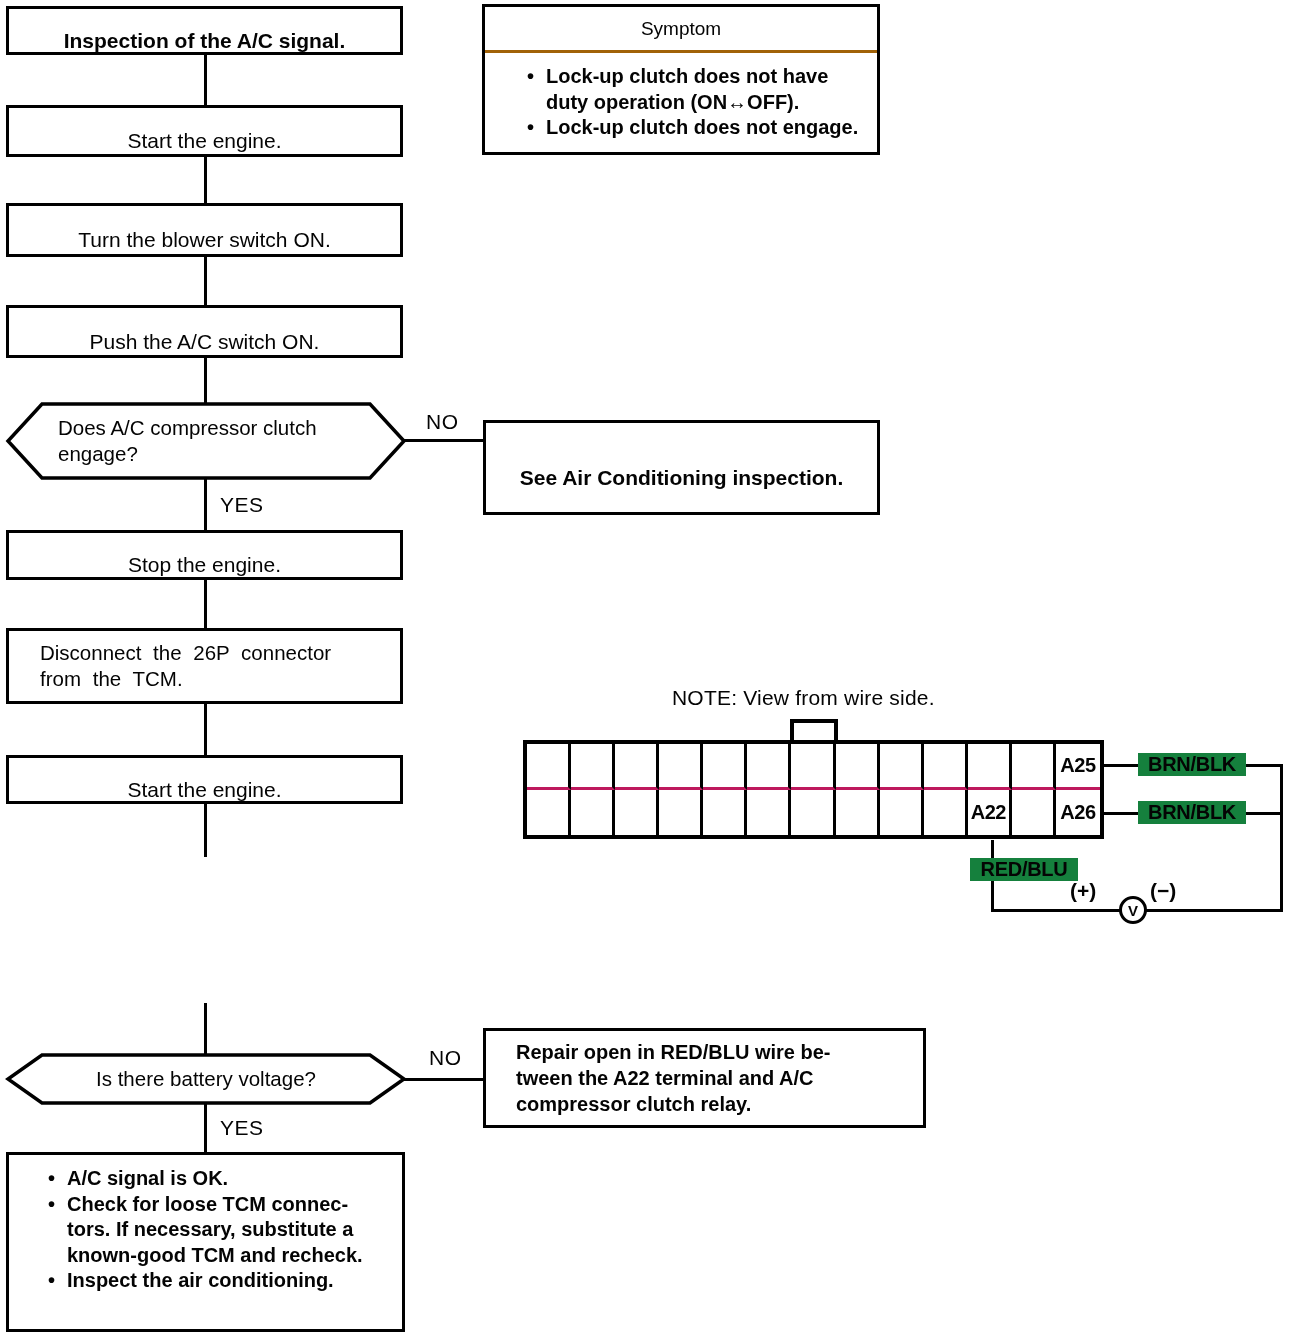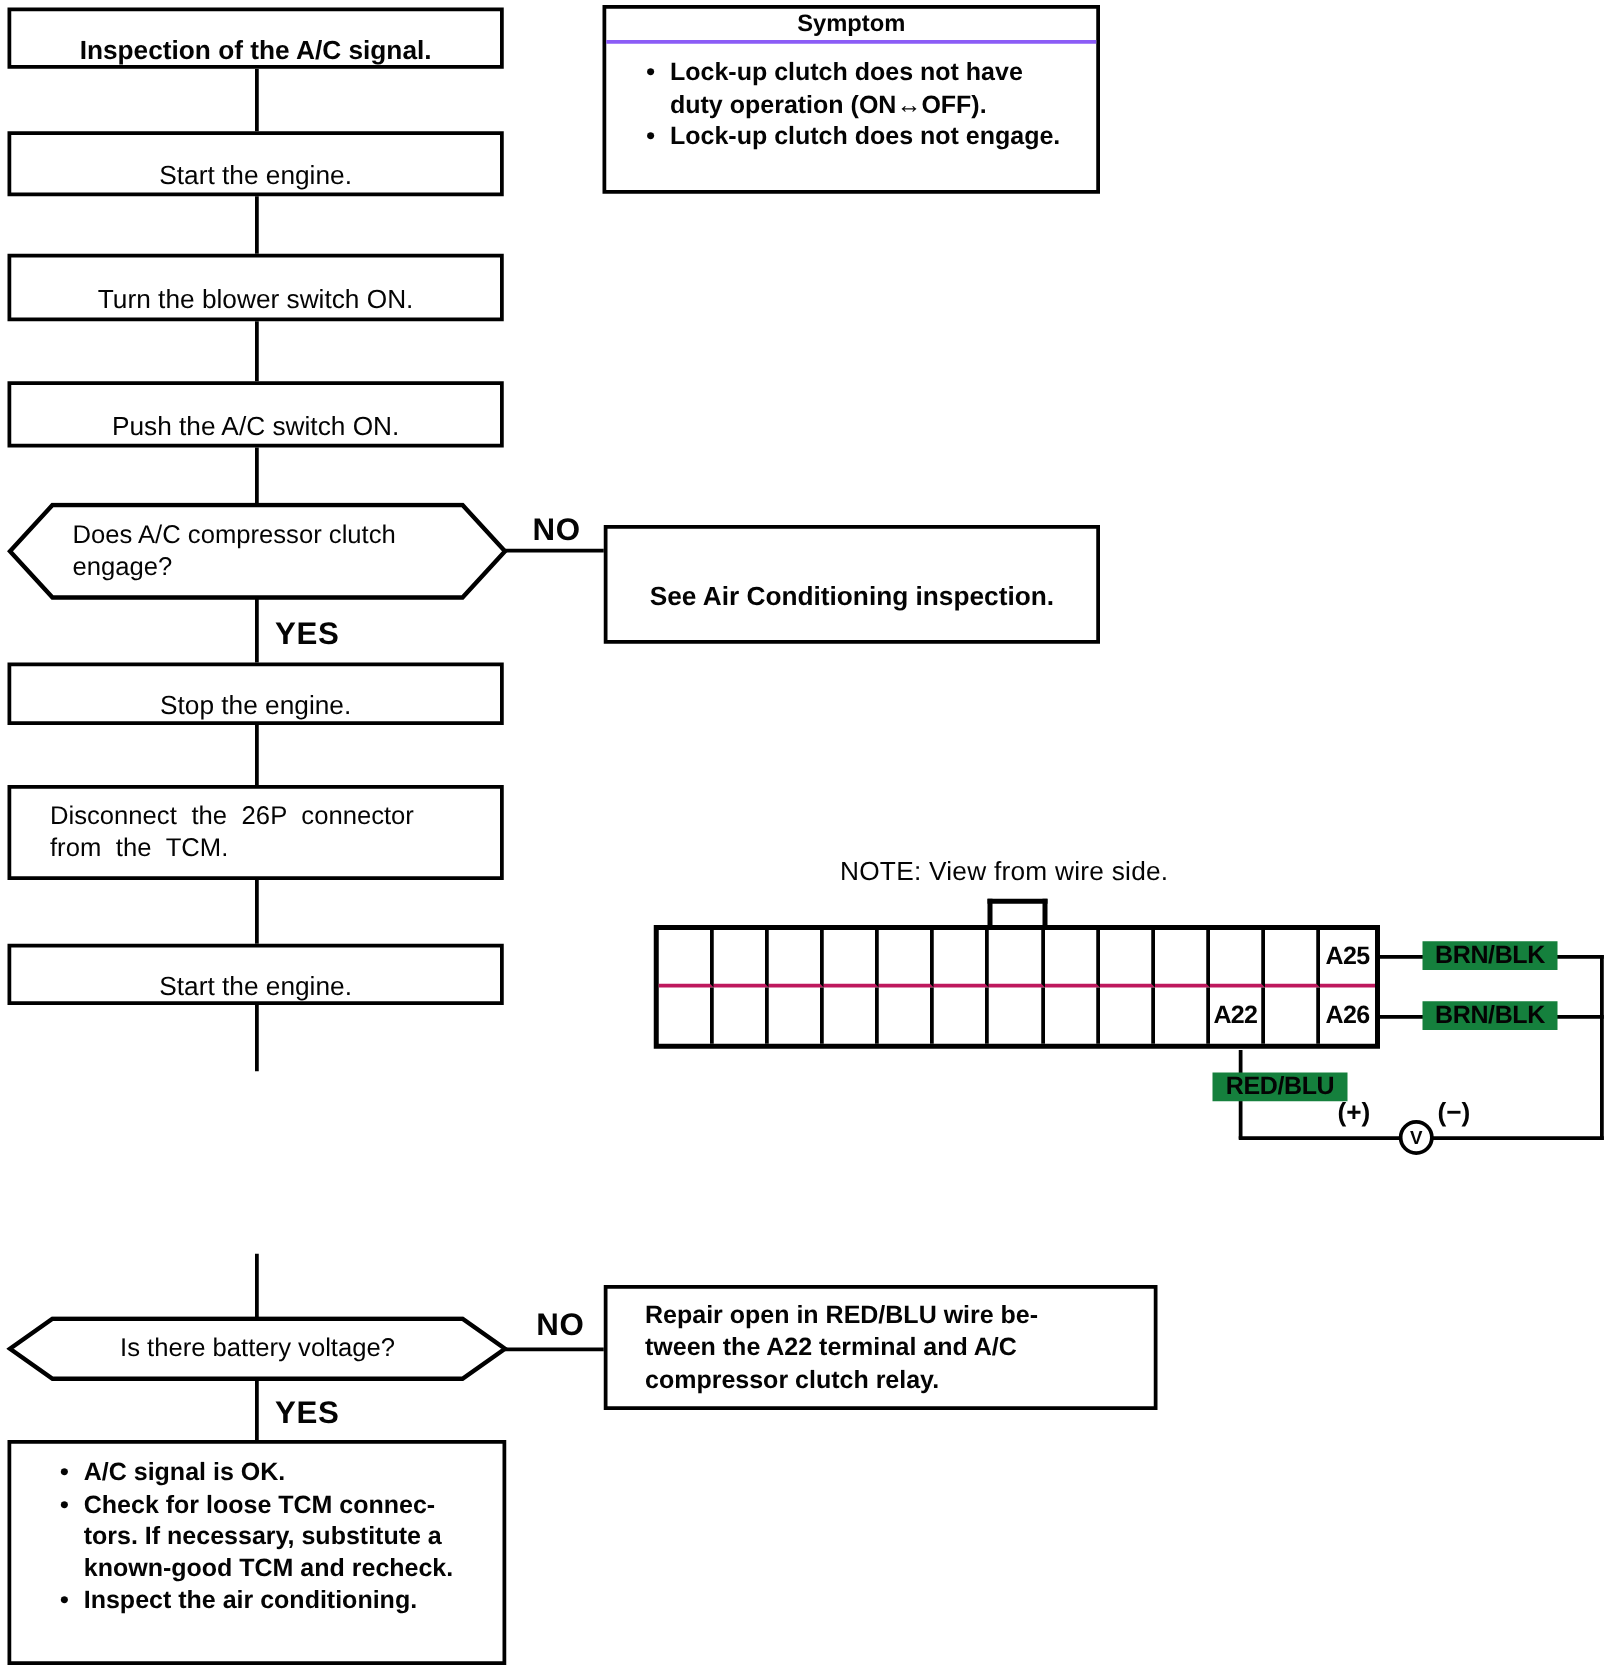--- a/index.html
+++ b/index.html
@@ -28,44 +28,44 @@
     line-height: 26px;
   }
   .c .txt { text-align: center; margin-top: 20px; }
   .l .txt { text-align: left; }
   .b .txt { font-weight: 700; }
   
   .ln { position: absolute; background: #000; }
   
   .branch {
     position: absolute;
-    font-weight: 700;
-    font-size: 25px;
+    font-weight: 400;
+    font-size: 21px;
     letter-spacing: 0.5px;
   }
   
   .hex { position: absolute; }
   .hex svg { display: block; }
   .hex .htxt {
     position: absolute;
     inset: 0;
     display: flex;
     align-items: center;
     font-size: 20.5px;
     line-height: 26px;
     white-space: pre-line;
   }
   
   .symptom-head {
-    height: 28px;
-    border-bottom: 3px solid #8b5cf6;
+    height: 46px;
+    border-bottom: 3px solid #a16207;
     display: flex;
     align-items: center;
     justify-content: center;
-    font-weight: 700;
+    font-weight: 400;
     font-size: 19px;
   }
   .bullets { font-weight: 700; font-size: 20px; line-height: 25.5px; }
   .bullets .bi {
     position: relative;
     padding-left: 21px;
     white-space: pre-line;
   }
   .bullets .bi::before {
     content: "\2022";
@@ -220,21 +220,21 @@
       <div class="bi">A/C signal is OK.</div>
       <div class="bi">Check for loose TCM connec-
 tors. If necessary, substitute a
 known-good TCM and recheck.</div>
       <div class="bi">Inspect the air conditioning.</div>
     </div>
   </div>
 
   <div class="node" style="left:482px;top:4px;width:398px;height:151px;display:block">
     <div class="symptom-head">Symptom</div>
-    <div class="bullets ws2" style="padding:11px 10px 0 30px">
+    <div class="bullets ws2" style="padding:11px 10px 0 40px">
       <div class="bi">Lock-up clutch does not have
 duty operation (ON↔OFF).</div>
       <div class="bi">Lock-up clutch does not engage.</div>
     </div>
   </div>
 
   <div class="note">NOTE: View from wire side.</div>
 
   <div class="ln" style="left:1104px;top:764px;width:35px;height:3px"></div>
   <div class="ln" style="left:1245px;top:764px;width:38px;height:3px"></div>

